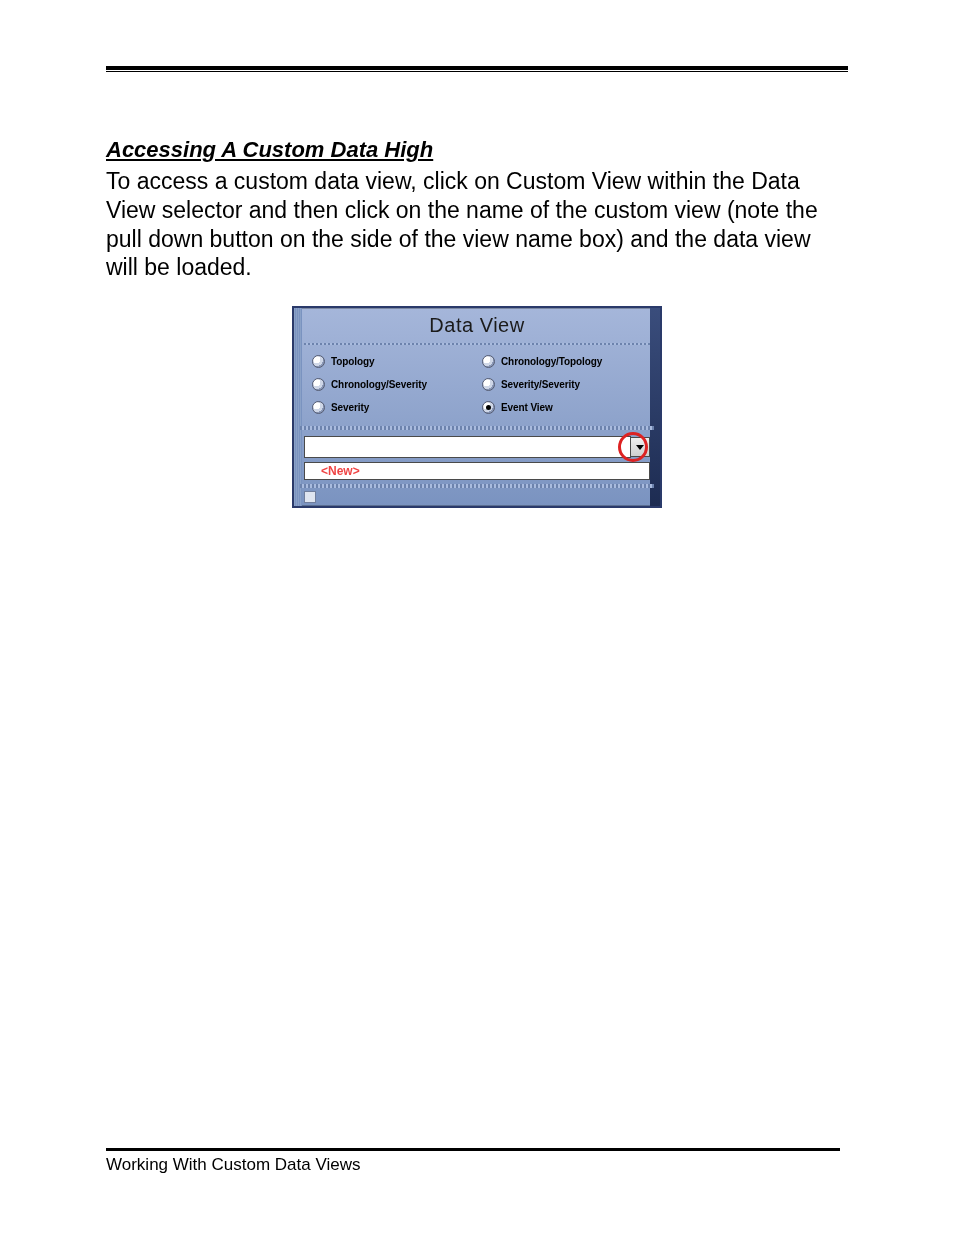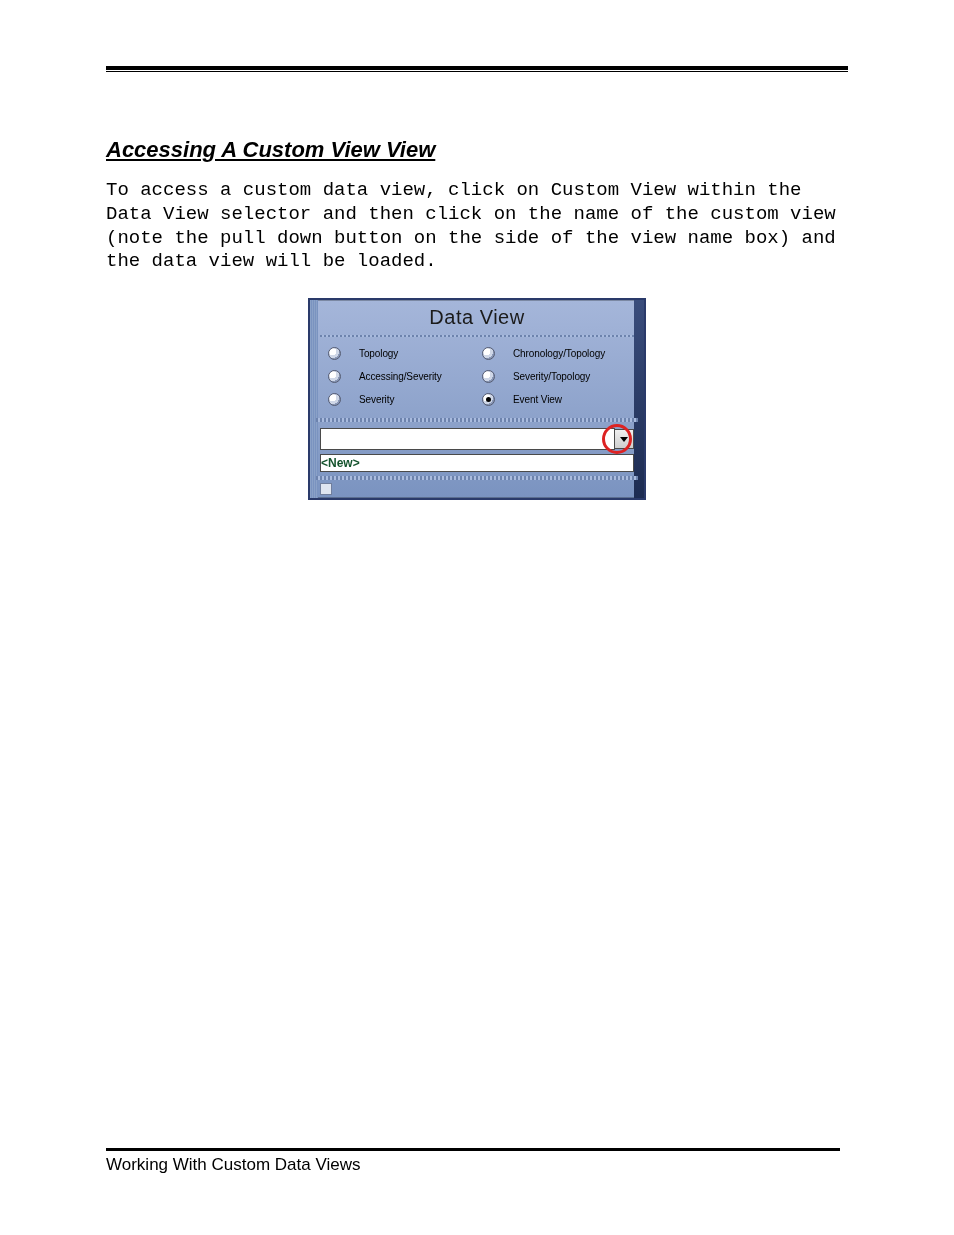--- a/index.html
+++ b/index.html
@@ -32,32 +32,32 @@
   }
   .section-heading {
     font-family: Arial, Helvetica, sans-serif;
     font-weight: bold;
     font-style: italic;
     text-decoration: underline;
     font-size: 22px;
     margin: 65px 0 4px 0;
   }
   .body-text {
-    font-family: Liberation Mono, monospace;
-    font-size: 19px;
+    font-family: Liberation Sans, sans-serif;
+    font-size: 23px;
     line-height: 1.25;
-    margin: 16px 0 24px 0;
+    margin: 4px 0 24px 0;
   }
   .figure-wrap {
     display: flex;
     justify-content: center;
     margin-top: 20px;
   }
   .dataview-panel {
-    width: 338px;
+    width: 370px;
     border: 2px solid #2a3a6a;
     background: linear-gradient(#a5b6da 0%, #8fa4cc 55%, #7a93c0 100%);
     font-family: Tahoma, Verdana, Arial, sans-serif;
     position: relative;
     box-shadow: 0 0 0 1px rgba(0,0,0,.25) inset;
   }
   .dv-right-dark {
     position: absolute; right: 0; top: 0; width: 10px; height: 100%;
     background: linear-gradient(#3a4d7c, #1d2c52);
   }
@@ -86,23 +86,23 @@
     grid-template-columns: 1fr 1fr;
     column-gap: 6px;
     row-gap: 10px;
     padding: 10px 14px 12px 18px;
     position: relative;
     z-index: 2;
   }
   .radio-item {
     display: flex;
     align-items: center;
-    gap: 18px;
+    gap: 6px;
     font-size: 10px;
-    font-weight: normal;
+    font-weight: bold;
     color: #000;
     letter-spacing: -0.1px;
   }
   .radio-dot {
     width: 13px; height: 13px;
     border-radius: 50%;
     background: radial-gradient(circle at 35% 35%, #fff 0 35%, #cfd7e7 36% 60%, #8b99b8 61% 100%);
     border: 1px solid #555c72;
     display: inline-flex;
     align-items: center;
@@ -158,22 +158,22 @@
   .dv-list {
     margin: 0 10px 4px 10px;
     background: #fff;
     border: 1px solid #4a4a4a;
     position: relative; z-index: 2;
   }
   .dv-list-item {
     font-family: Tahoma, Verdana, sans-serif;
     font-size: 12px;
     font-weight: bold;
-    color: #14532d;
-    padding: 1px 0;
+    color: #ef4444;
+    padding: 1px 16px;
     white-space: nowrap;
     overflow: hidden;
   }
   .dv-bottom-sep {
     height: 4px;
     margin: 2px 6px 2px 6px;
     background: repeating-linear-gradient(90deg,#6d83ad,#6d83ad 2px,#a9bbde 2px,#a9bbde 4px);
     position: relative; z-index: 2;
   }
   .dv-footer-strip {
@@ -212,21 +212,21 @@
     margin-top: 18px;
   }
 </style>
 </head>
 <body>
 
 <div class="header">
   <hr class="header-rule">
 </div>
 
-<h2 class="section-heading">Accessing A Custom View View</h2>
+<h2 class="section-heading">Accessing A Custom Data High</h2>
 <p class="body-text">To access a custom data view, click on Custom View within the Data View selector and then click on the name of the custom view (note the pull down button on the side of the view name box) and the data view will be loaded.</p>
 
 <div class="figure-wrap">
   <div class="dataview-panel">
     <div class="dv-left-tex"></div>
     <div class="dv-right-dark"></div>
 
     <div class="dv-title">Data View</div>
     <div class="dv-sep"></div>
 
@@ -234,25 +234,25 @@
       <label class="radio-item">
         <span class="radio-dot"></span>
         <span>Topology</span>
       </label>
       <label class="radio-item">
         <span class="radio-dot"></span>
         <span>Chronology/Topology</span>
       </label>
       <label class="radio-item">
         <span class="radio-dot"></span>
-        <span>Accessing/Severity</span>
-      </label>
-      <label class="radio-item">
-        <span class="radio-dot"></span>
-        <span>Severity/Topology</span>
+        <span>Chronology/Severity</span>
+      </label>
+      <label class="radio-item">
+        <span class="radio-dot"></span>
+        <span>Severity/Severity</span>
       </label>
       <label class="radio-item">
         <span class="radio-dot"></span>
         <span>Severity</span>
       </label>
       <label class="radio-item">
         <span class="radio-dot inner"></span>
         <span>Event View</span>
       </label>
     </div>

